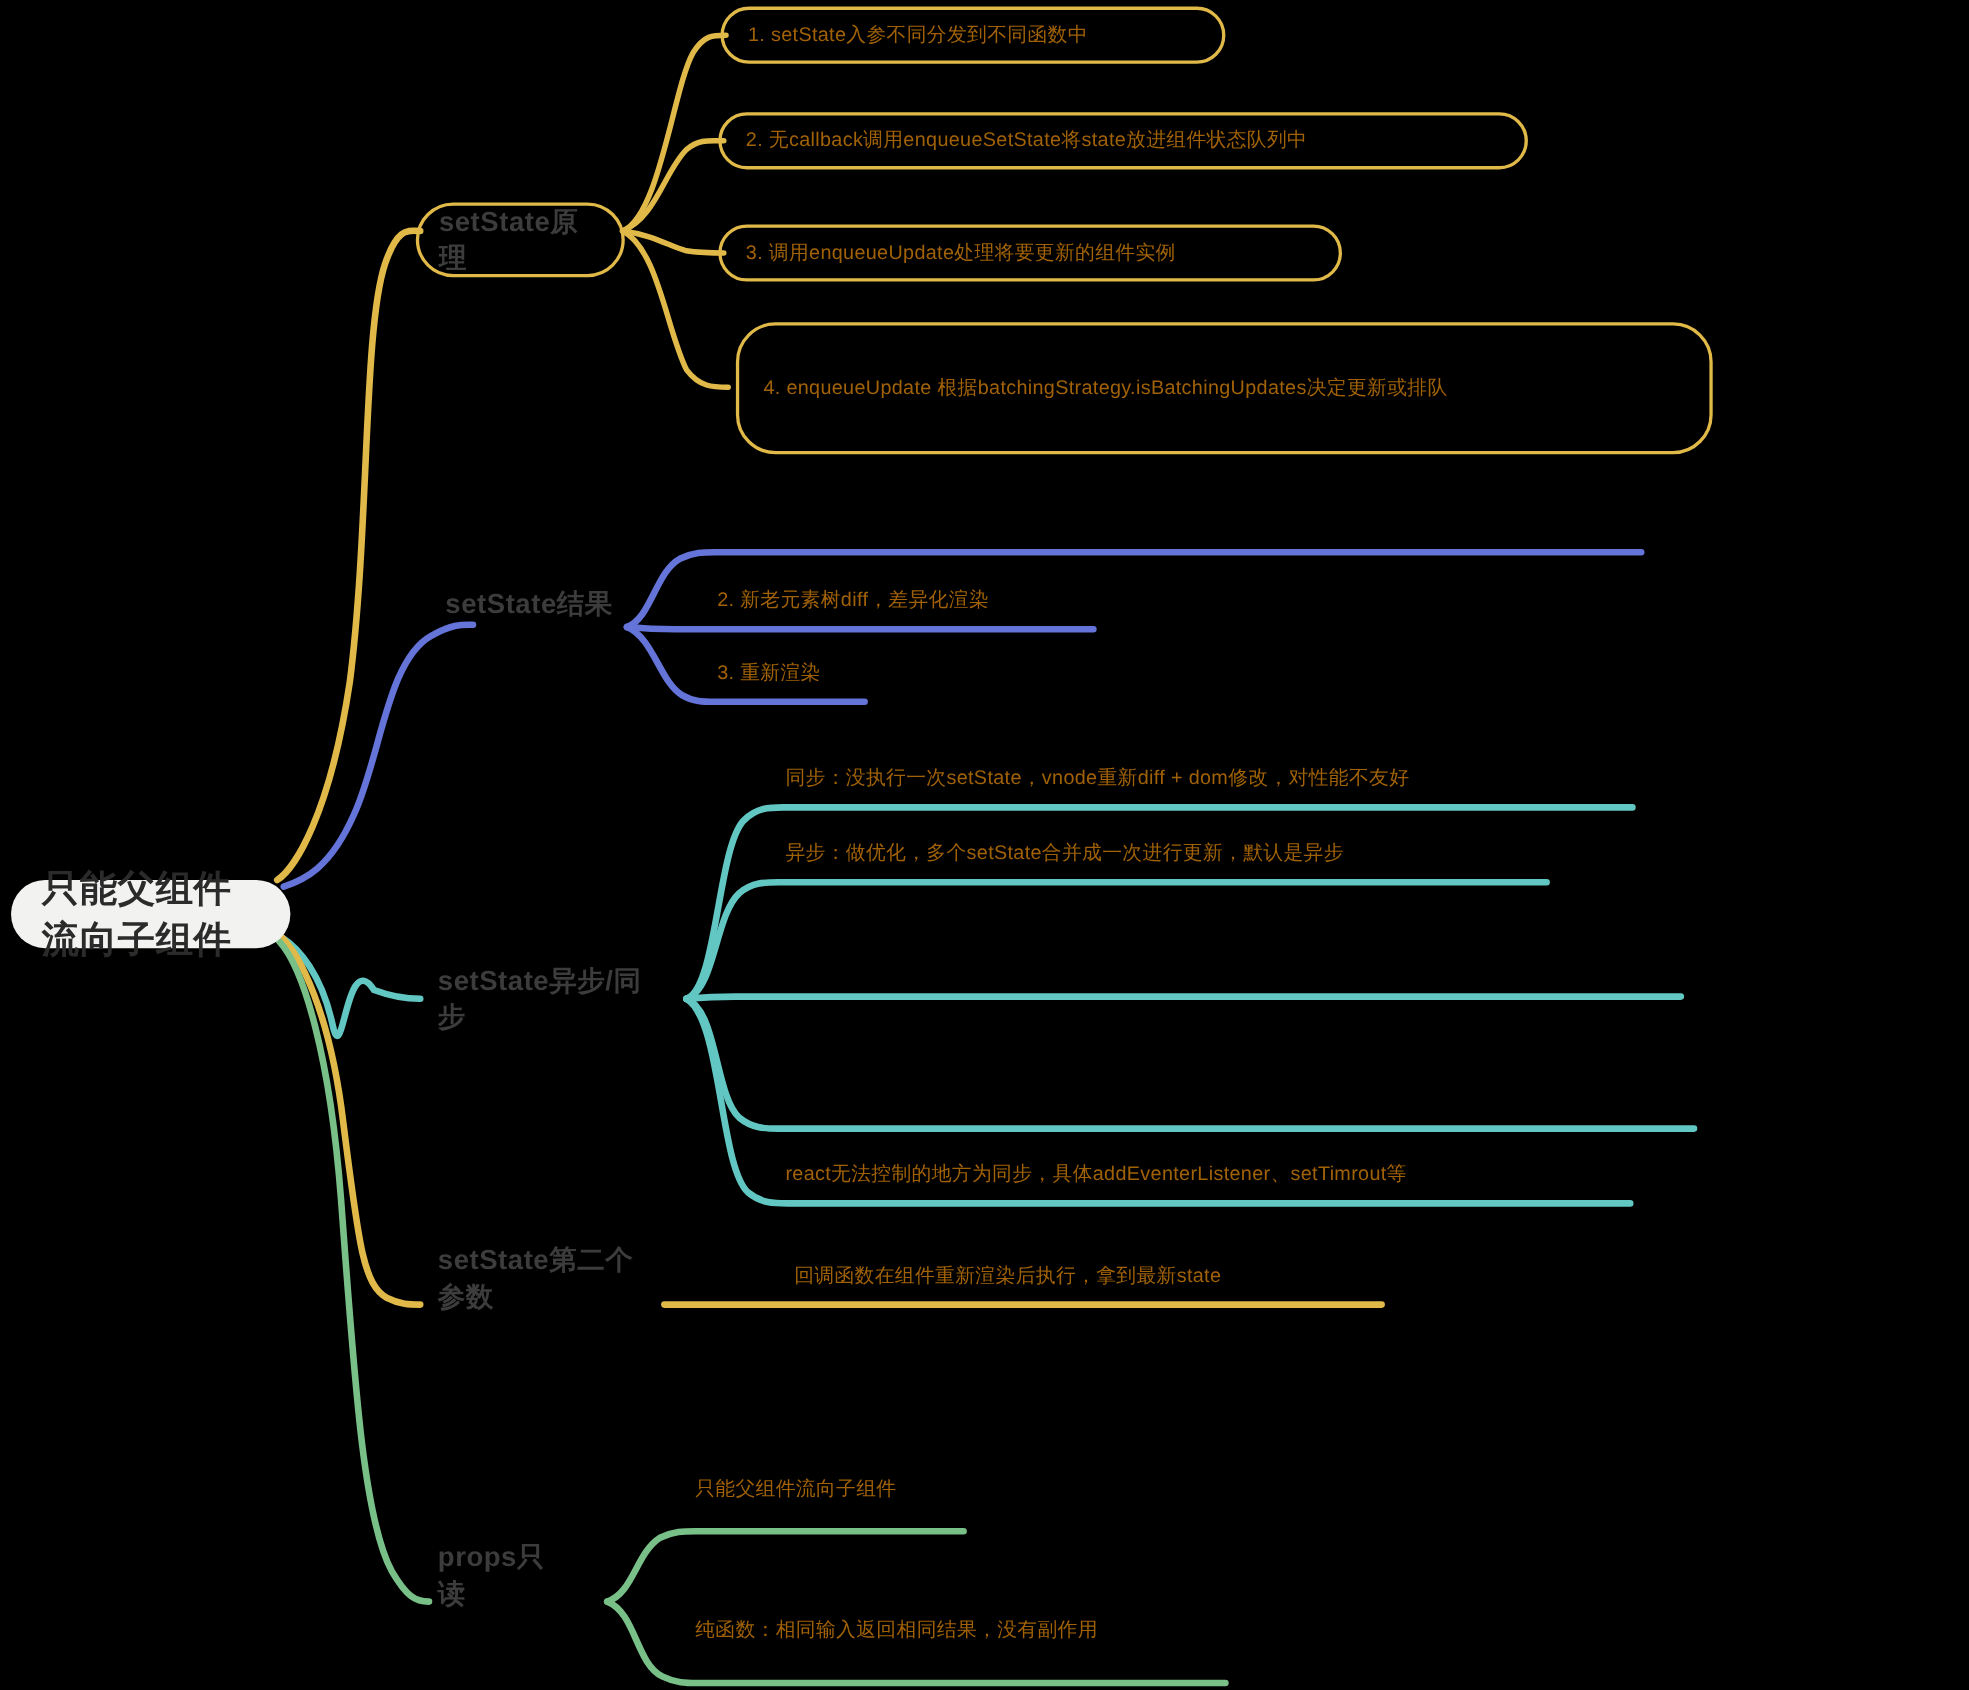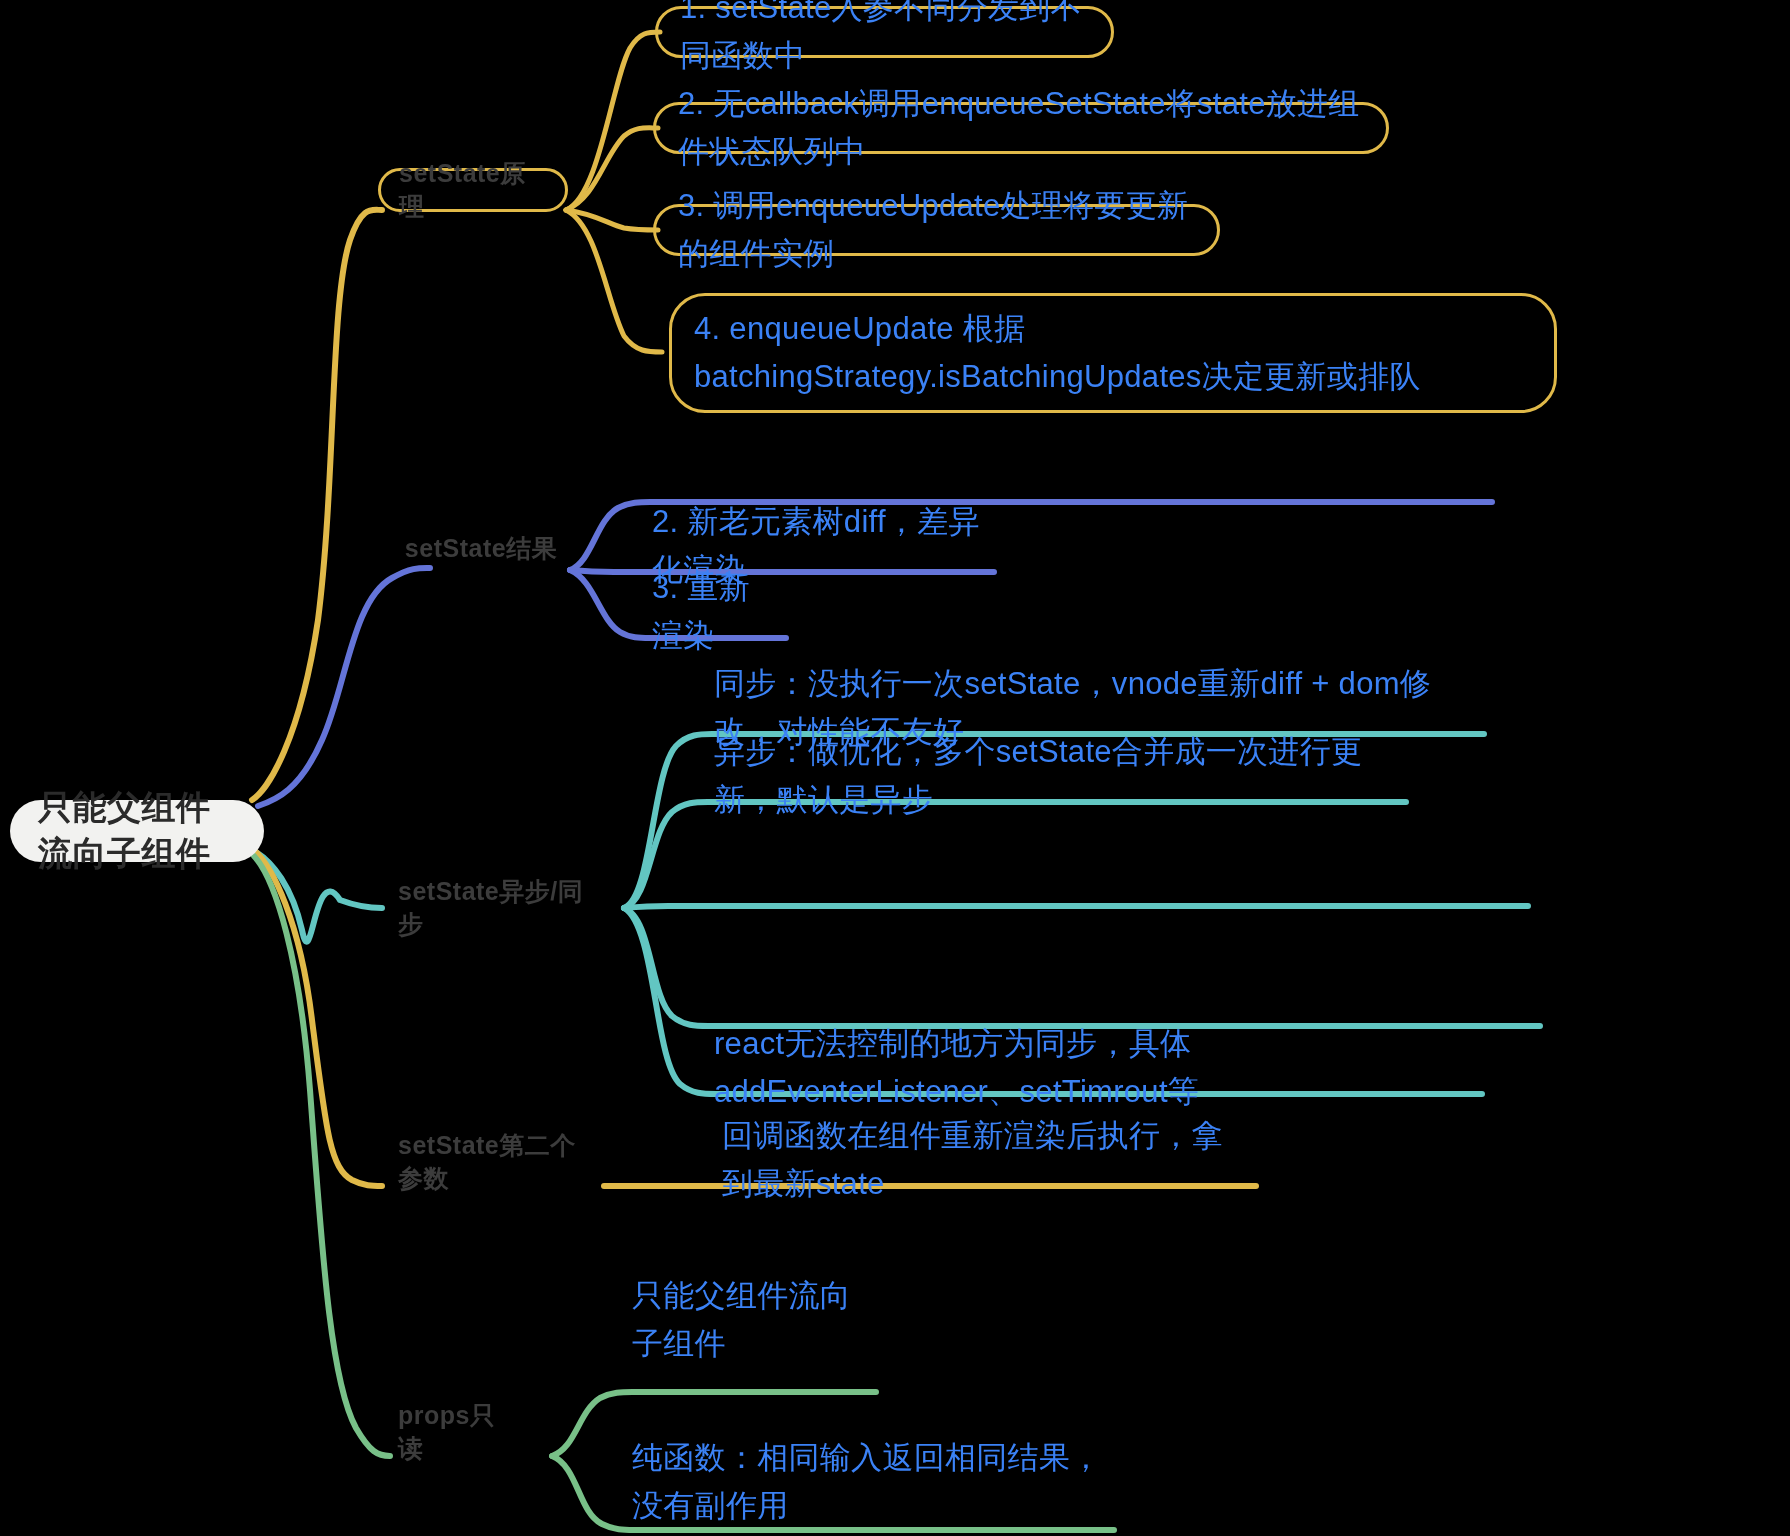--- a/index.html
+++ b/index.html
@@ -54,22 +54,22 @@
     padding: 0 18px;
     justify-content: center;
   }
   .topic.boxed {
     border: 3px solid #e0b949;
     border-radius: 34px;
     background: transparent;
   }
   
   .leaf {
-    font-size: 31px;
-    color: #3b82f6;
+    font-size: 18px;
+    color: #a16207;
     padding: 0 22px;
     line-height: 1.55;
     letter-spacing: 0.3px;
   }
   .leaf.boxed-yellow {
     border: 3px solid #e0b949;
     border-radius: 36px;
     background: transparent;
   }
   .leaf.multi {
@@ -112,21 +112,21 @@
     <path d="M 604 1186 C 636 1186 646 1186 658 1186 C 676 1186 684 1186 700 1186 L 1256 1186" fill="none" stroke="#e0b949" stroke-width="6" stroke-linecap="round"></path>
 
     <path d="M 552 1456 C 576 1448 578 1412 600 1398 C 612 1392 622 1392 632 1392 L 876 1392" fill="none" stroke="#78c088" stroke-width="6" stroke-linecap="round"></path>
     <path d="M 552 1456 C 578 1466 578 1512 602 1524 C 614 1530 624 1530 634 1530 L 1114 1530" fill="none" stroke="#78c088" stroke-width="6" stroke-linecap="round"></path>
   </svg>
 
   <div class="node root-node" style="left:10px; top:800px; width:254px; height:62px;">
     <span>只能父组件流向子组件</span>
   </div>
 
-  <div class="node topic boxed" style="left:378px; top:168px; width:190px; height:44px;">
+  <div class="node topic boxed" style="left:378px; top:184px; width:190px; height:68px;">
     <span>setState原理</span>
   </div>
 
   <div class="node leaf boxed-yellow" style="left:655px; top:6px; width:459px; height:52px;">
     <span>1. setState入参不同分发到不同函数中</span>
   </div>
 
   <div class="node leaf boxed-yellow" style="left:653px; top:102px; width:736px; height:52px;">
     <span>2. 无callback调用enqueueSetState将state放进组件状态队列中</span>
   </div>

